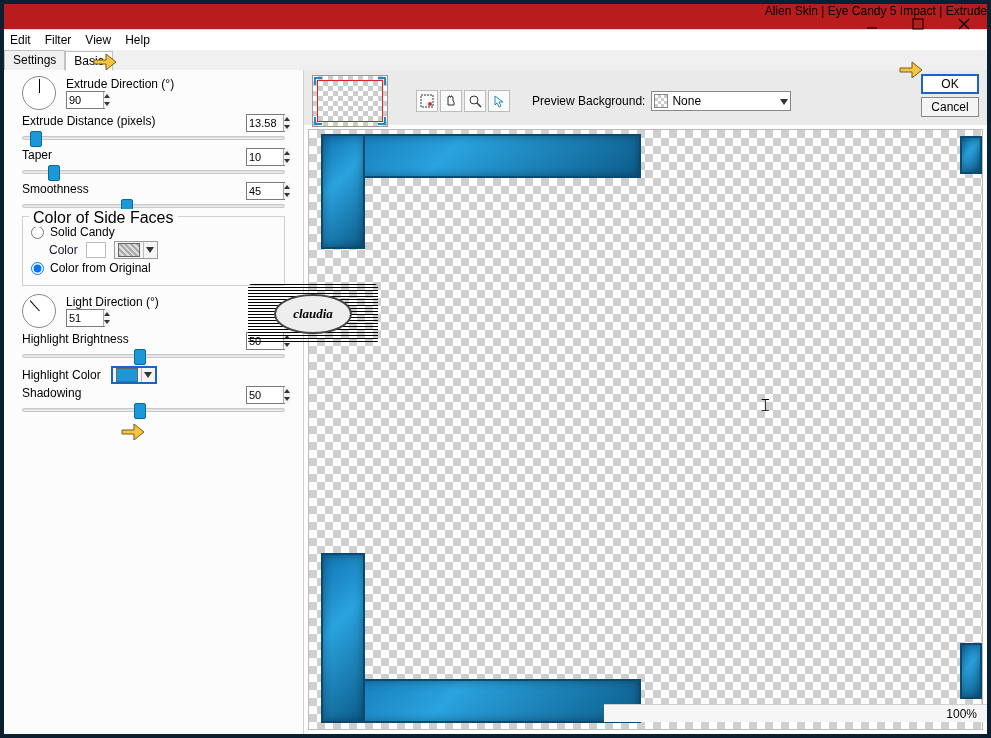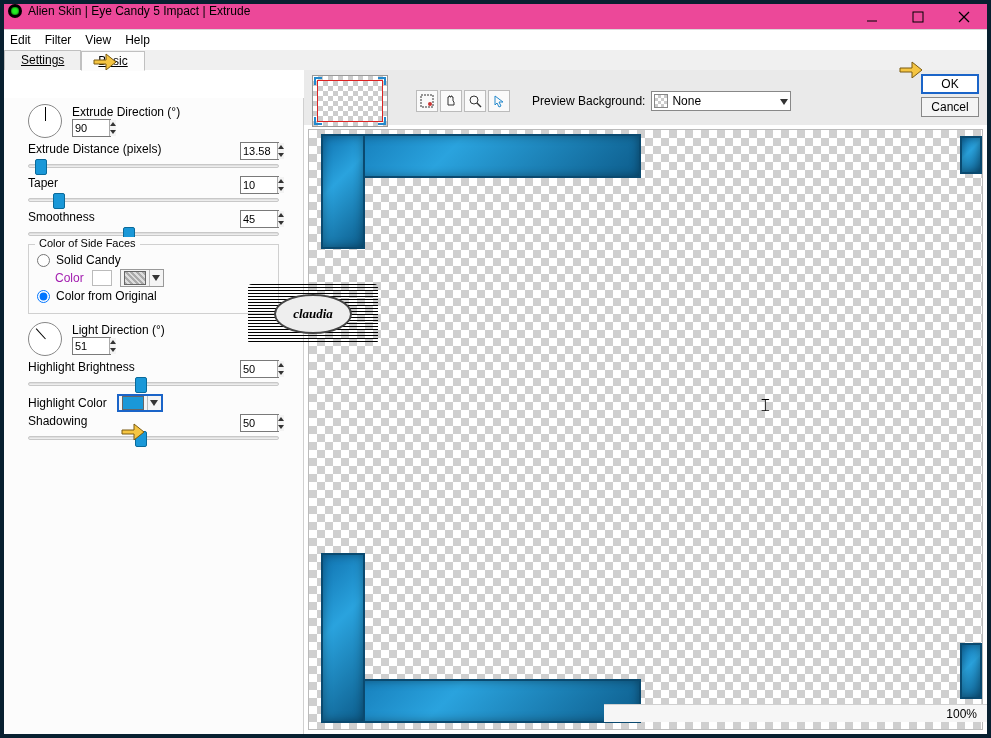--- a/index.html
+++ b/index.html
@@ -1,60 +1,60 @@
 <!DOCTYPE html>
 <html><head>
 <meta charset="utf-8">
 <style>
   * { box-sizing: border-box; font-family: "Segoe UI", Tahoma, sans-serif; font-size: 12px; }
   body { margin: 0; padding: 0; background: #fff; }
   .window { width: 991px; height: 738px; border: 4px solid #082030; position: relative; background: #fff; }
 
   
-  .titlebar { height: 26px; background: #ec4899; display: flex; align-items: flex-start; padding: 0 0 0 4px; border-bottom: 1px solid #d9d9d9; }
+  .titlebar { height: 26px; background: #b91c1c; display: flex; align-items: flex-end; padding: 0 0 0 4px; border-bottom: 1px solid #d9d9d9; flex-direction: column; }
   .titlebar .icon-circle { width: 14px; height: 14px; border-radius: 50%; background: #000; margin-right: 6px; position: relative; }
   .titlebar .icon-circle::after { content:""; position:absolute; inset:3px; border-radius:50%; background:#2e2; box-shadow:0 0 2px #000 inset; }
   .titlebar .title { flex: 1; }
   .window-controls { display: flex; height: 100%; }
   .window-controls .ctrl { width: 46px; display: flex; align-items: center; justify-content: center; cursor: pointer; }
   .window-controls .ctrl svg { width: 12px; height: 12px; }
 
   
   .menubar { height: 20px; display: flex; align-items: center; padding: 0 6px; gap: 14px; }
   .menubar span { cursor: pointer; }
   .hand-pointer { position: absolute; pointer-events: none; }
 
   
   .tabsrow { height: 20px; background: #f0f0f0; display: flex; align-items: flex-end; }
-  .tab { height: 20px; padding: 2px 16px; border: 1px solid #c0c0c0; border-bottom: none; background: #f0f0f0; cursor: pointer; text-decoration: underline; }
+  .tab { height: 20px; padding: 2px 8px; border: 1px solid #c0c0c0; border-bottom: none; background: #f0f0f0; cursor: pointer; }
   .tab.active { background: #fcfcfc; border-bottom: 1px solid #fcfcfc; position: relative; top: 1px; }
 
   
   .mainarea { display: flex; height: calc(100% - 66px); }
-  .sidepanel { width: 300px; padding: 6px 24px; border-right: 1px solid #d0d0d0; background: #fcfcfc; margin-top: 28px; }
+  .sidepanel { width: 300px; padding: 6px 18px; border-right: 1px solid #d0d0d0; background: #fcfcfc; }
   .rightarea { flex: 1; display: flex; flex-direction: column; position: relative; }
 
   
   .row { display: flex; align-items: center; margin-bottom: 4px; }
   .dial { width: 34px; height: 34px; border: 1px solid #888; border-radius: 50%; margin-right: 10px; position: relative; background: #fff; }
   .dial::after { content:""; position:absolute; width:1px; height:14px; background:#000; left:50%; top:2px; transform-origin: bottom center; }
   .dial.tilt::after { transform: rotate(-42deg); }
   .spinbox { display: flex; align-items: stretch; border: 1px solid #7a7a7a; height: 18px; width: 39px; }
   .spinbox input { border: none; width: 36px; padding: 0 2px; font-size: 11px; outline: none; }
   .spinbox .spinbtns { width: 14px; display: flex; flex-direction: column; border-left: 1px solid #aaa; }
   .spinbox .spinbtns div { flex: 1; background: #f3f3f3; display: flex; align-items: center; justify-content: center; cursor: pointer; }
   .spinbox .spinbtns svg { width: 6px; height: 4px; }
 
   .sliderrow { margin: 2px 0 8px 0; }
   .sliderrow .label-spin { display: flex; justify-content: space-between; align-items: flex-start; margin-bottom: 2px; }
   .slider-track { height: 4px; background: linear-gradient(#d8d8d8,#f4f4f4); border: 1px solid #c8c8c8; border-radius: 2px; position: relative; margin-top: 4px; }
   .slider-thumb { position: absolute; top: -6px; width: 12px; height: 16px; background: #1a98d8; border: 1px solid #0a6a9a; border-radius: 2px; transform: translateX(-50%); cursor: pointer; }
 
   .groupbox { border: 1px solid #d0d0d0; padding: 6px 8px 8px 8px; margin: 4px 0 8px 0; position: relative; }
-  .groupbox .legend { position: absolute; top: -8px; left: 6px; background: #fcfcfc; padding: 0 4px; font-size: 11px; }
+  .groupbox .legend { position: absolute; top: -8px; left: 6px; background: #fcfcfc; padding: 0 4px; font-size: 16px; }
   .radio-row { display: flex; align-items: center; gap: 6px; margin: 2px 0; }
   .radio-row input { margin: 0; }
   .color-swatch-btn { display: inline-flex; align-items: center; border: 1px solid #999; height: 18px; background: #f4f4f4; cursor: pointer; }
   .color-swatch-btn .sw { width: 22px; height: 14px; margin: 0 3px; background: #888; border: 1px solid #666; }
   .color-swatch-btn.pattern .sw { background: repeating-linear-gradient(45deg,#aaa 0 2px,#ddd 2px 4px); }
   .color-swatch-btn .caret { width: 14px; display: flex; align-items: center; justify-content: center; border-left: 1px solid #bbb; height: 100%; }
   .highlight-color-btn { border: 2px solid #1a64c8; }
   .highlight-color-btn .sw { background: #1a98d8; }
 
   
@@ -234,21 +234,21 @@
             <div class="slider-thumb" style="left:40%"></div>
           </div>
       </div>
 
       <div class="groupbox">
         <div class="legend">Color of Side Faces</div>
         <div class="radio-row">
           <input type="radio" name="sf" style="">
           <span>Solid Candy</span>
         </div>
-        <div class="radio-row" style="margin-left:18px; color:#a21caf;">
+        <div class="radio-row" style="margin-left:18px; color:#0f172a;">
           <span>Color</span>
           <div style="width:20px;height:16px;border:1px solid #bbb;background:#fff;margin:0 2px;"></div>
           <div class="color-swatch-btn pattern">
             <div class="sw"></div>
             <div class="caret">
                 <svg viewBox="0 0 8 6">
                   <polygon points="0,0 8,0 4,6" fill="#333"></polygon>
                 </svg>
               </div>
           </div>

